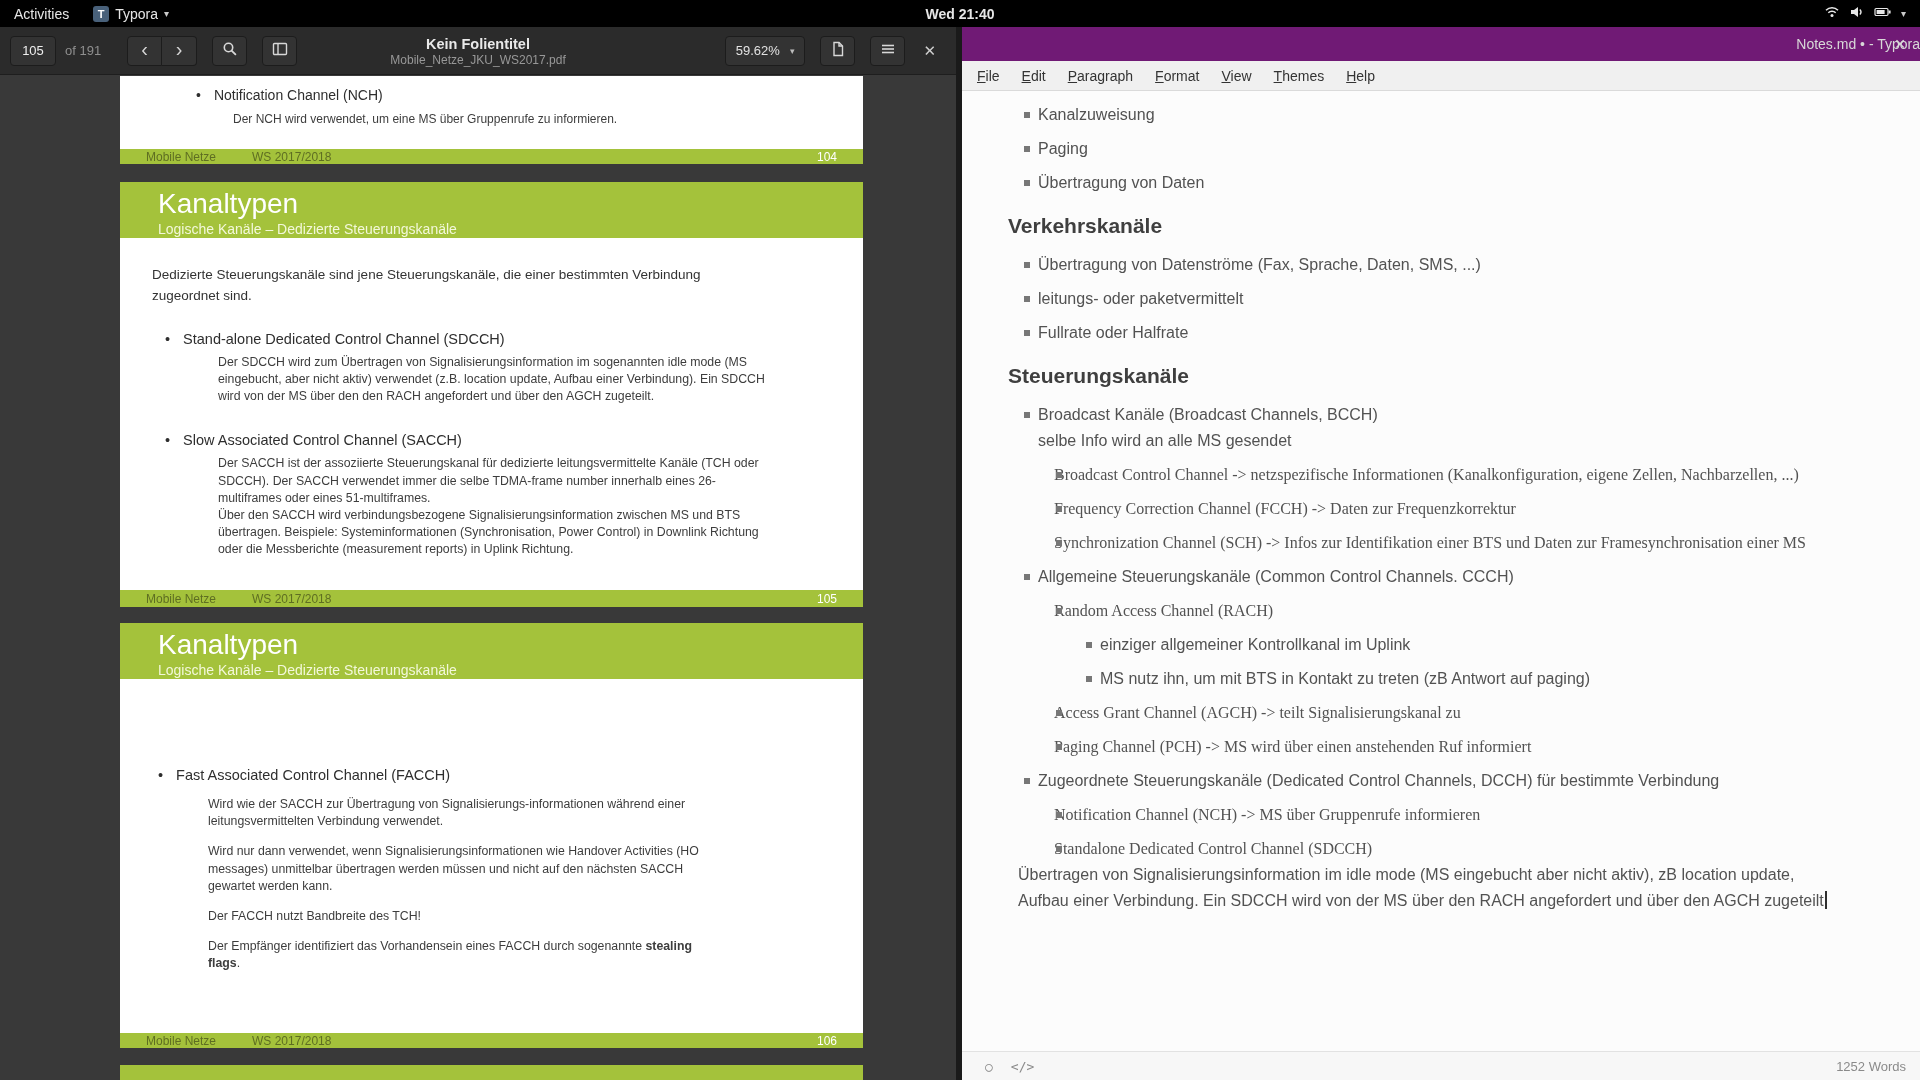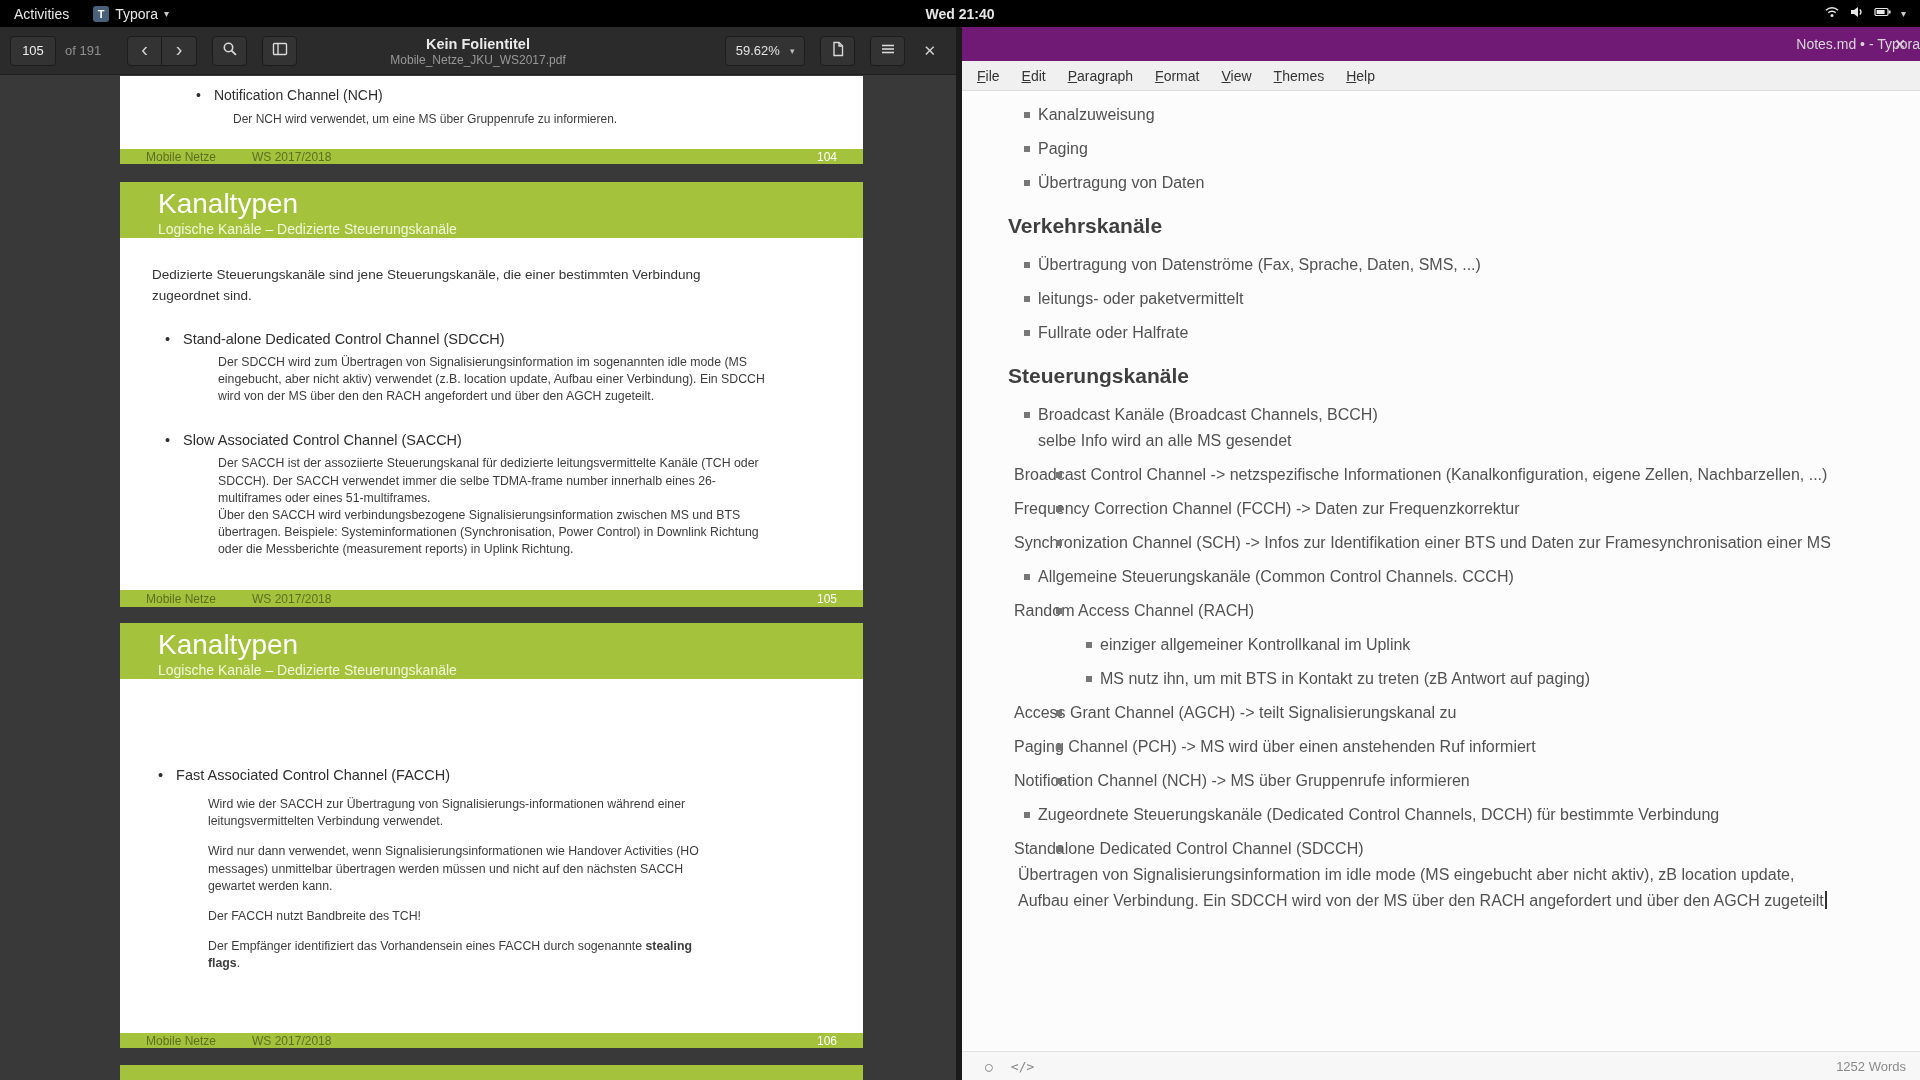--- a/index.html
+++ b/index.html
@@ -80,21 +80,21 @@
               color:#d8d8d8; font-size:14px; }
   .ty-menubar { height:30px; background:#f0f0f0; border-bottom:1px solid #dadada; display:flex;
                 align-items:center; padding-left:4px; flex:0 0 auto; }
   .menu-item { background:none; border:none; font-family:inherit; font-size:14px; color:#333;
                padding:0 11px; height:100%; }
   .menu-item::first-letter { text-decoration:underline; }
   .ty-content { flex:1 1 auto; overflow:hidden; padding-top:7px; color:#525252; font-size:16px; }
   .t-li { position:relative; line-height:34px; white-space:nowrap; }
   .t-li::before { content:""; position:absolute; top:14px; width:6px; height:6px; background:#777; }
   .t-li1 { padding-left:76px; } .t-li1::before { left:62px; }
-  .t-li2 { padding-left:52px; } .t-li2::before { left:94px; }
+  .t-li2 { padding-left:92px;font-family:Liberation Serif, serif; } .t-li2::before { left:94px; }
   .t-li3 { padding-left:138px; } .t-li3::before { left:124px; }
   .t-cont { line-height:26px; margin:-4px 0 4px; white-space:nowrap; }
   .t-cont1 { padding-left:76px; }
   .t-cont2 { padding-left:56px; }
   .t-h3 { font-size:21px; font-weight:bold; color:#3f3f3f; margin:14px 0 10px; padding-left:46px; }
   .t-caret { display:inline-block; width:2px; height:18px; background:#2f2f2f; vertical-align:-3px; margin-left:1px; }
   .ty-footer { flex:0 0 29px; background:#f7f7f7; border-top:1px solid #e2e2e2; display:flex;
                align-items:center; color:#8a8a8a; font-size:13px; padding:0 14px; }
   .ft-ico { background:none; border:none; color:#8a8a8a; font-size:13px; padding:0 9px; font-family:"DejaVu Sans Mono", monospace; }
   .ft-words { margin-left:auto; }
@@ -287,22 +287,22 @@
     <div class="t-cont t-cont1">selbe Info wird an alle MS gesendet</div>
     <div class="t-li t-li2">Broadcast Control Channel -&gt; netzspezifische Informationen (Kanalkonfiguration, eigene Zellen, Nachbarzellen, ...)</div>
     <div class="t-li t-li2">Frequency Correction Channel (FCCH) -&gt; Daten zur Frequenzkorrektur</div>
     <div class="t-li t-li2">Synchronization Channel (SCH) -&gt; Infos zur Identifikation einer BTS und Daten zur Framesynchronisation einer MS</div>
     <div class="t-li t-li1">Allgemeine Steuerungskanäle (Common Control Channels. CCCH)</div>
     <div class="t-li t-li2">Random Access Channel (RACH)</div>
     <div class="t-li t-li3">einziger allgemeiner Kontrollkanal im Uplink</div>
     <div class="t-li t-li3">MS nutz  ihn, um mit BTS in Kontakt zu treten (zB Antwort auf paging)</div>
     <div class="t-li t-li2">Access Grant Channel (AGCH) -&gt; teilt Signalisierungskanal zu</div>
     <div class="t-li t-li2">Paging Channel (PCH) -&gt; MS wird über einen anstehenden Ruf informiert</div>
+    <div class="t-li t-li1">Zugeordnete Steuerungskanäle (Dedicated Control Channels, DCCH) für bestimmte Verbindung</div>
     <div class="t-li t-li2">Notification Channel (NCH) -&gt; MS über Gruppenrufe informieren</div>
-    <div class="t-li t-li1">Zugeordnete Steuerungskanäle (Dedicated Control Channels, DCCH) für bestimmte Verbindung</div>
     <div class="t-li t-li2">Standalone Dedicated Control Channel (SDCCH)</div>
     <div class="t-cont t-cont2">Übertragen von Signalisierungsinformation im idle mode (MS eingebucht aber nicht aktiv), zB location update,</div>
     <div class="t-cont t-cont2"><span>Aufbau einer Verbindung. Ein SDCCH wird von der MS über den RACH angefordert und über den AGCH zugeteilt</span><span class="t-caret"></span></div>
   </div>
   <div class="ty-footer">
     <button class="ft-ico">○</button>
     <button class="ft-ico">&lt;/&gt;</button>
     <span class="ft-words">1252 Words</span>
   </div>
 </div>

